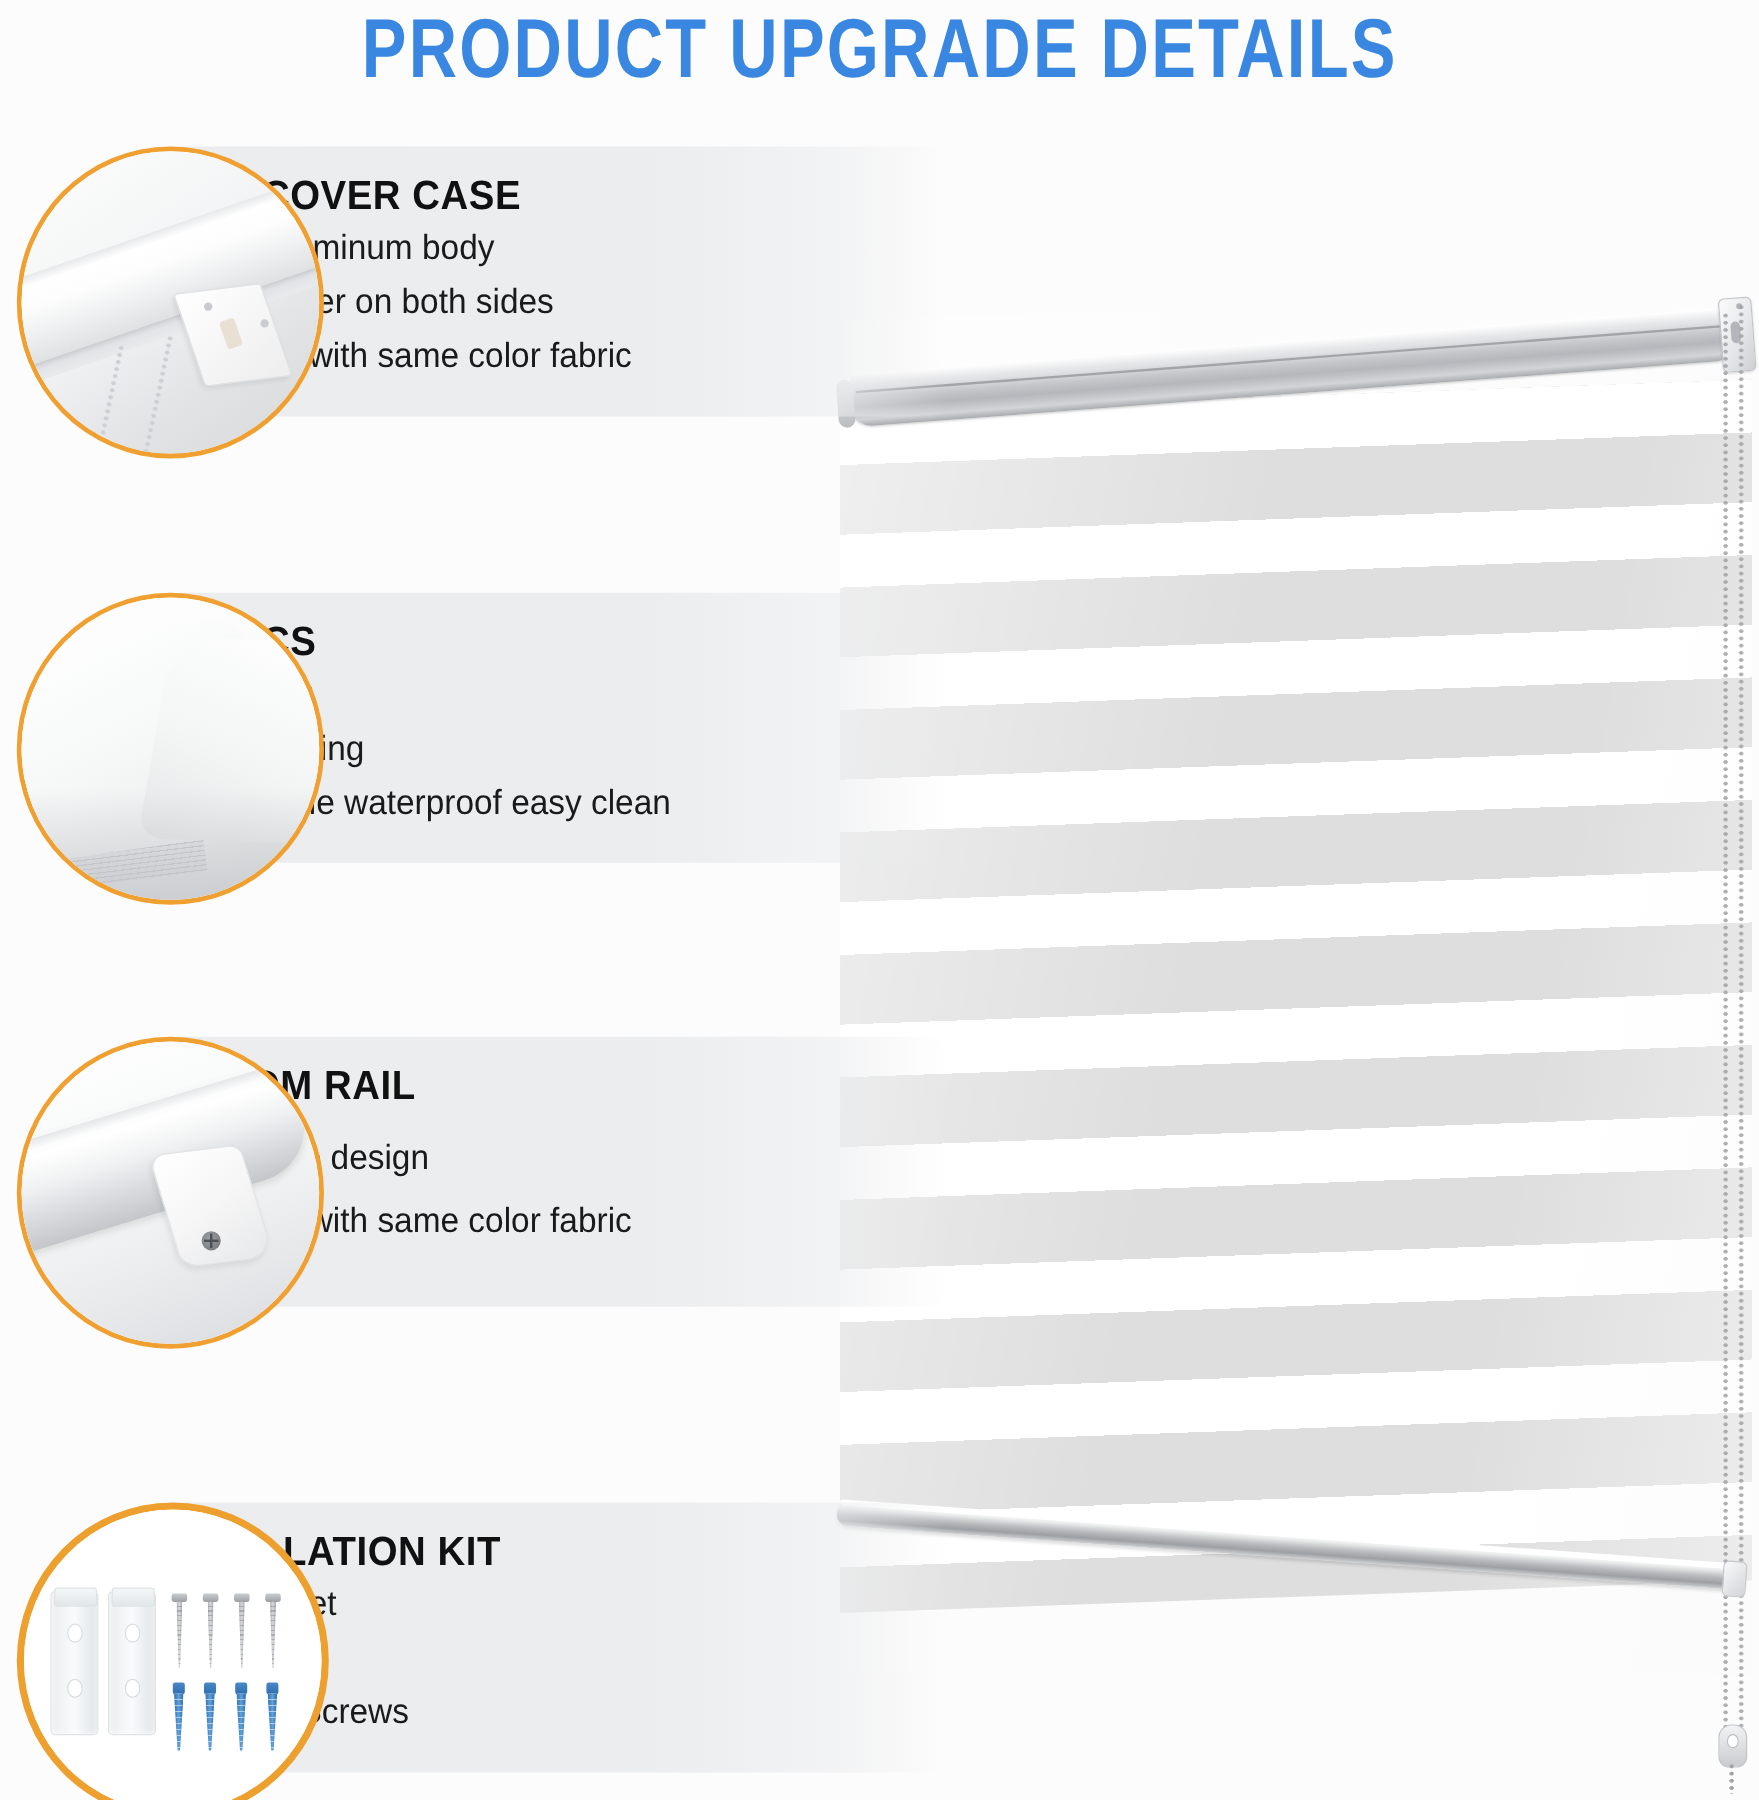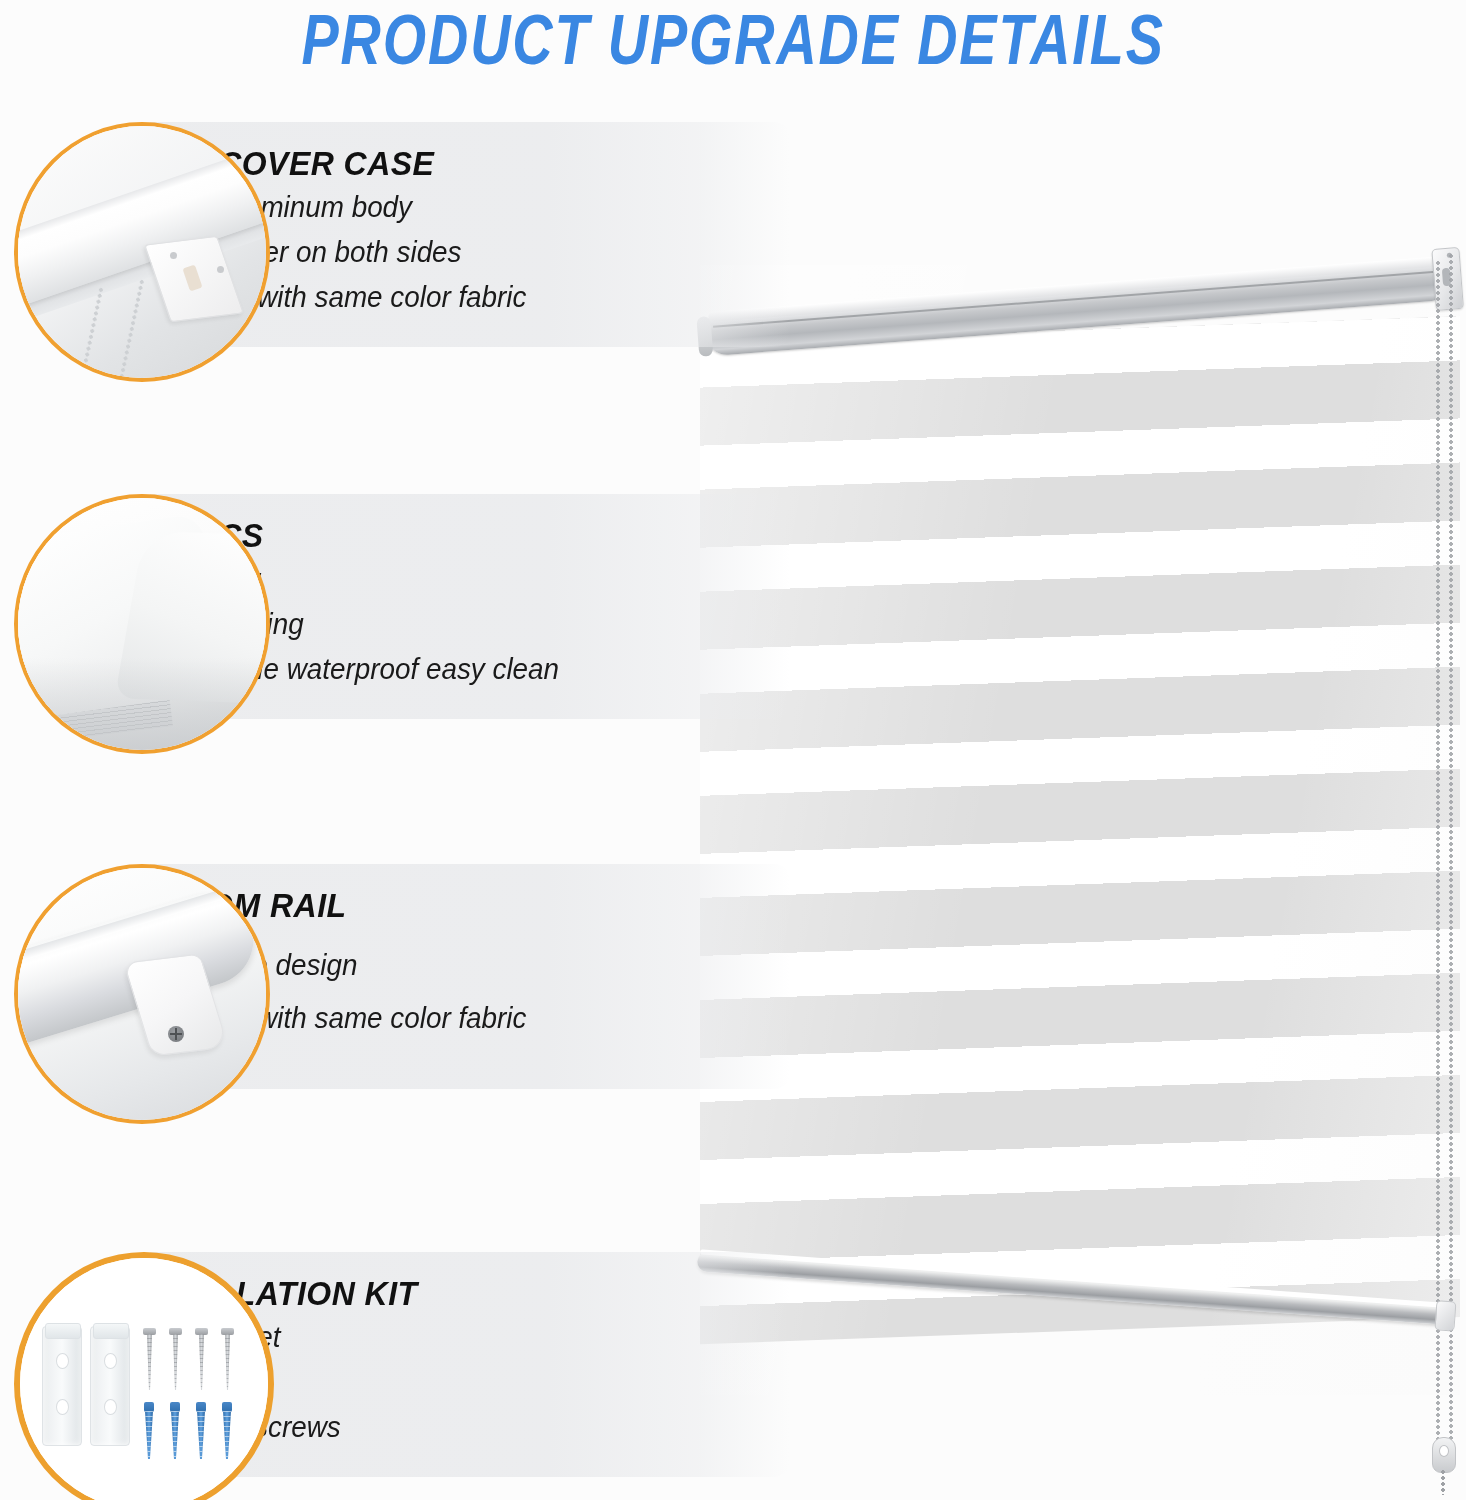--- a/index.html
+++ b/index.html
@@ -10,21 +10,20 @@
   body {
     font-family: "Liberation Sans", sans-serif;
   }
 
   .page {
     position: relative;
     width: 1466px;
     height: 1500px;
     background: #fcfcfc;
     overflow: hidden;
-    font-style: italic;
   }
 
   
   .title-bar {
     position: absolute;
     left: 0;
     top: 0;
     width: 1466px;
     height: 80px;
     display: flex;

